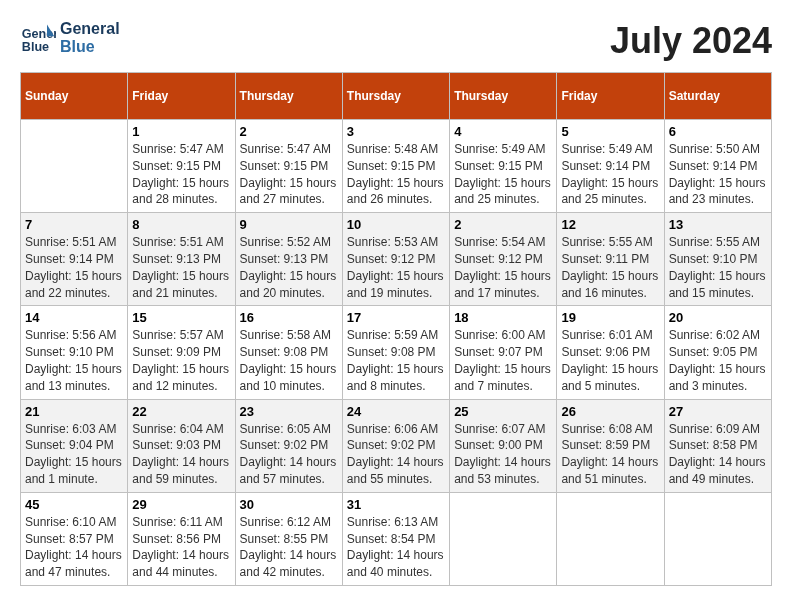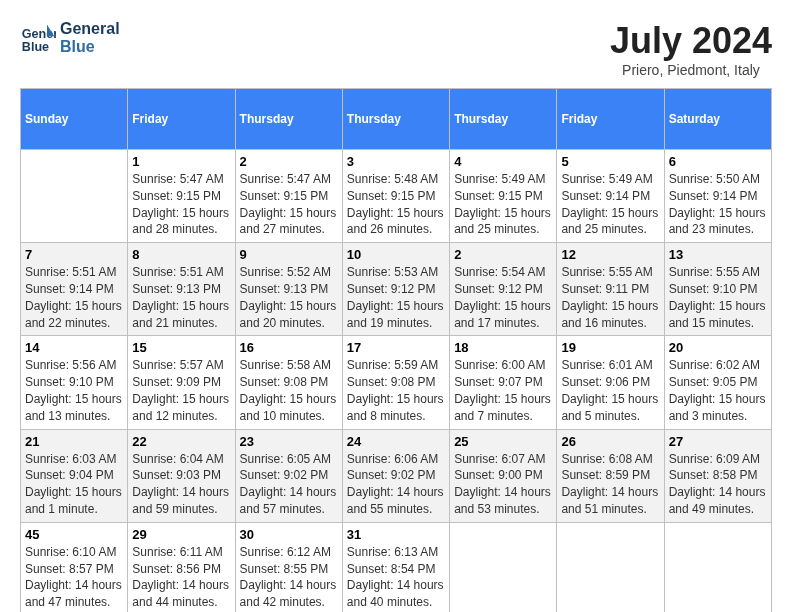--- a/index.html
+++ b/index.html
@@ -36,23 +36,23 @@
     .subtitle {
       font-size: 14px;
       color: #444;
     }
     table {
       width: 100%;
       border-collapse: collapse;
       font-size: 11px;
     }
     thead tr th {
-      background-color: #3b82f6;
+      background-color: #c2410c;
       color: #fff;
-      padding: 23px 4px;
+      padding: 16px 4px;
       text-align: left;
       font-size: 12px;
       font-weight: bold;
       border: 1px solid #c0c0c0;
     }
     tbody tr td {
       border: 1px solid #c0c0c0;
       vertical-align: top;
       padding: 4px;
       width: calc(100%/7);
@@ -87,21 +87,20 @@
       <text x="2" y="34" font-size="14" font-weight="bold" fill="#1a3a5c">Blue</text>
       <polygon points="30,5 38,18 30,18" fill="#2e6da4"></polygon>
     </svg>
     <div>
       <div style="font-size:16px;font-weight:bold;color:#1a3a5c;">General</div>
       <div style="font-size:16px;font-weight:bold;color:#2e6da4;">Blue</div>
     </div>
   </div>
   <div class="title-section">
     <div class="month-title">July 2024</div>
-    <div class="subtitle">Priero, Piedmont, Italy</div>
   </div>
 </div>
 
 <table>
   <thead>
     <tr id="header-row">
         <th>Sunday</th>
         <th>Friday</th>
         <th>Thursday</th>
         <th>Thursday</th>

